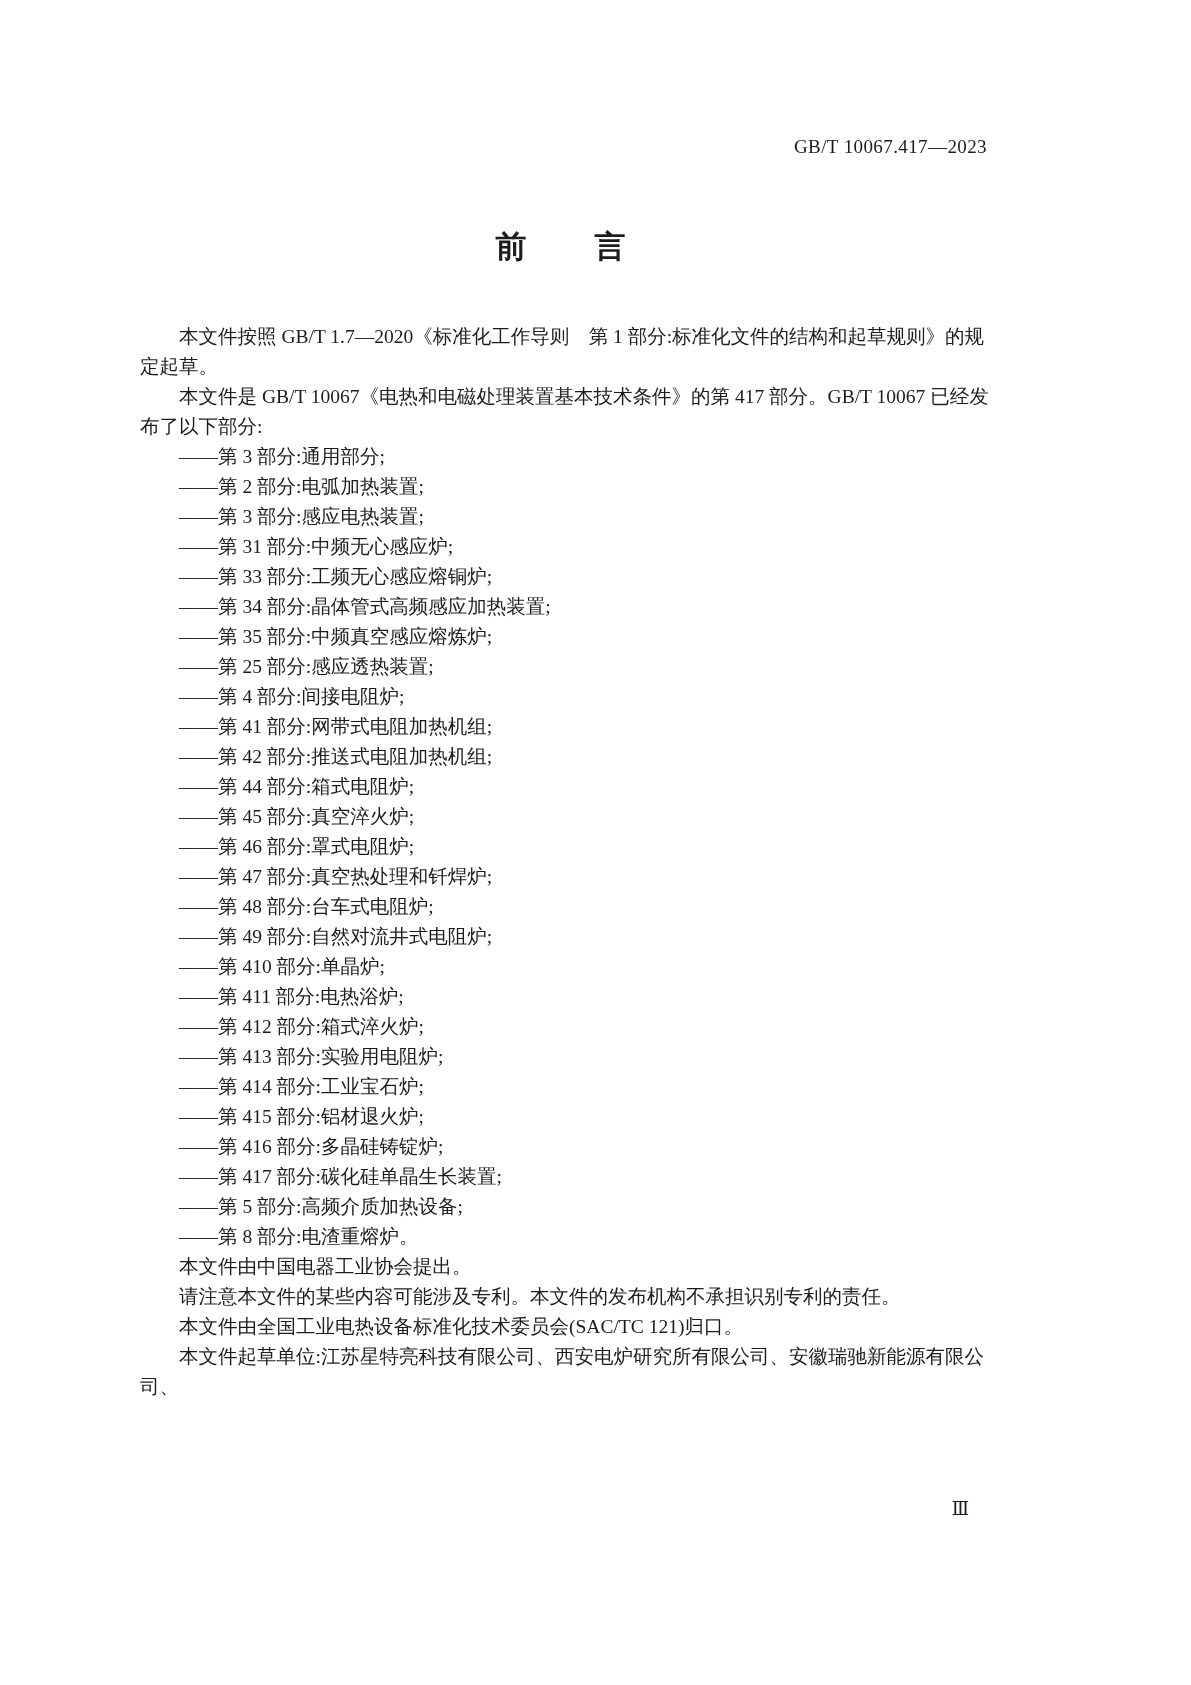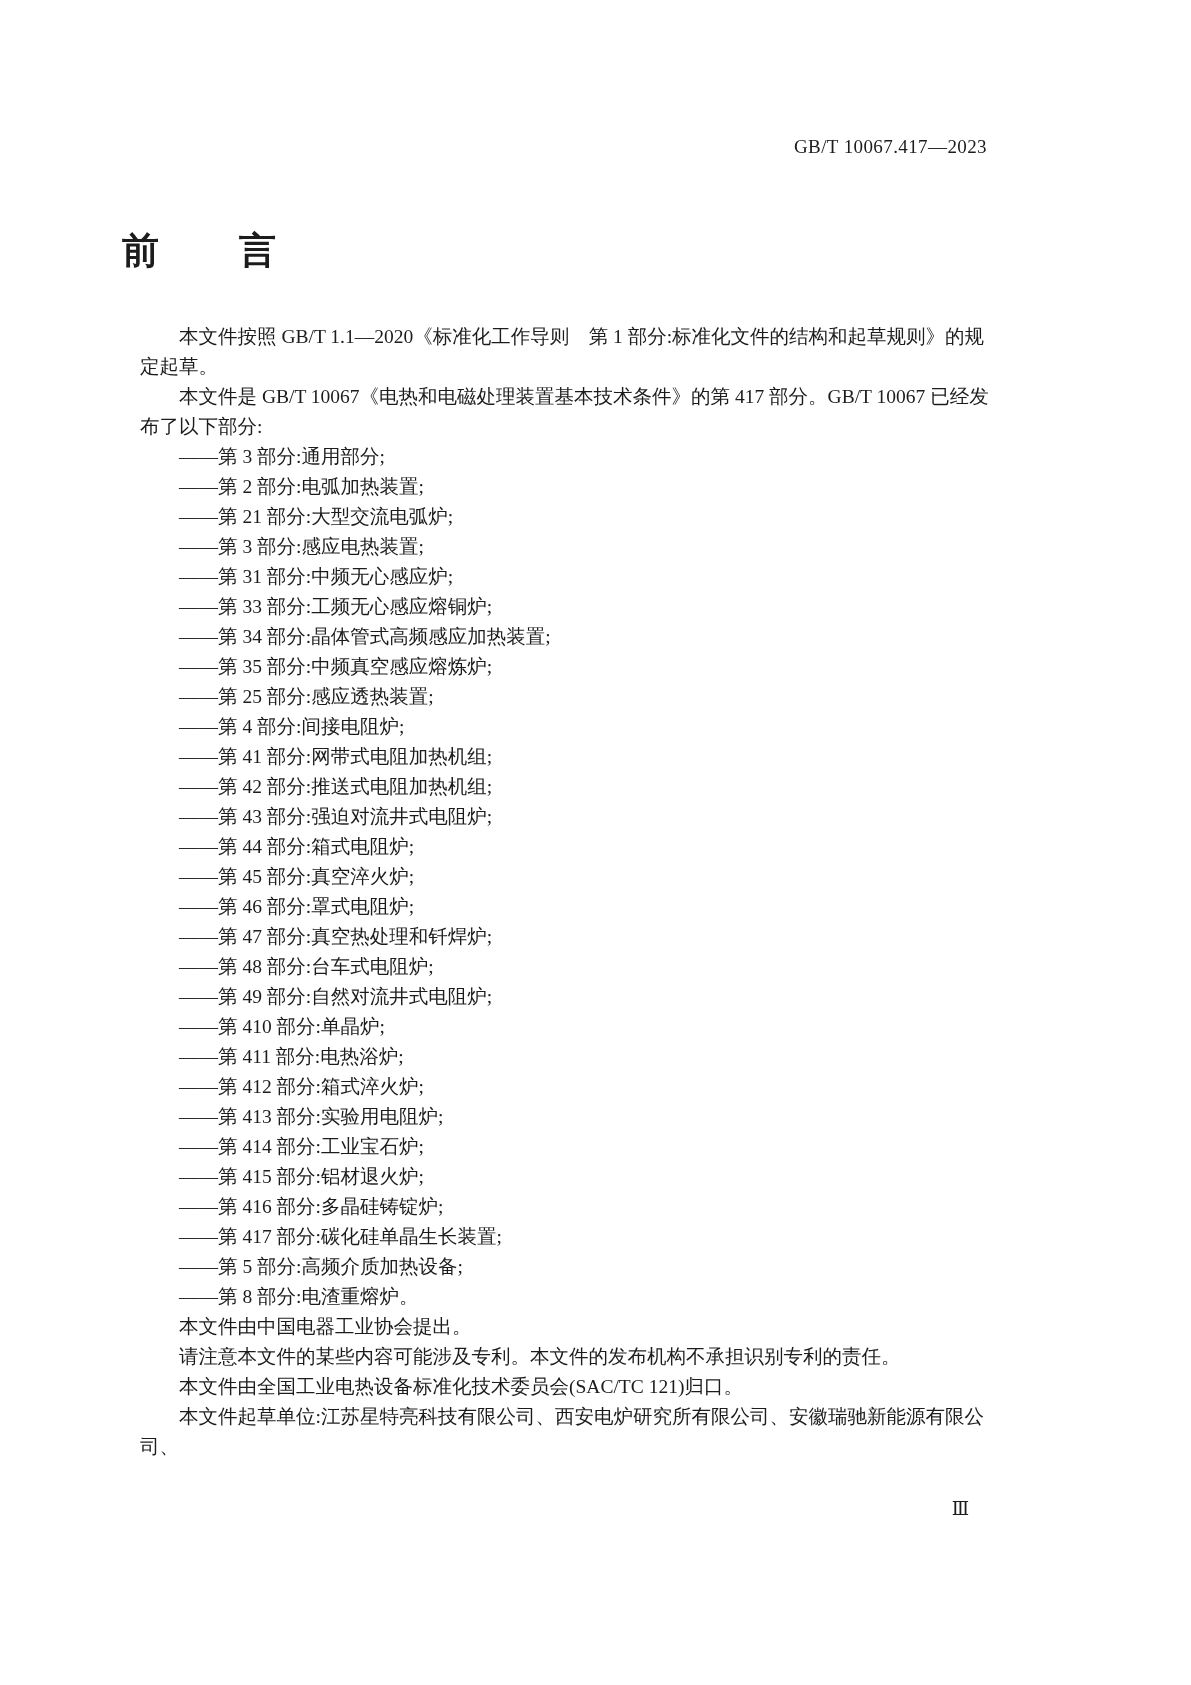--- a/index.html
+++ b/index.html
@@ -18,23 +18,24 @@
     position: absolute;
     top: 136px;
     right: 204px;
     font-size: 19px;
     letter-spacing: 0.4px;
     white-space: nowrap;
   }
   .doc-title {
     position: absolute;
     top: 226px;
-    left: 122px;
+    left: 136px;
     width: 851px;
-    font-size: 37px;
+    text-align: center;
+    font-size: 31px;
     font-weight: 700;
     letter-spacing: 2px;
   }
   .doc-body {
     position: absolute;
     top: 322px;
     left: 140px;
     width: 851px;
     font-size: 19.5px;
     line-height: 30px;
@@ -58,38 +59,36 @@
 <body>
 
 <div class="page">
 
   <div class="doc-number">GB/T 10067.417—2023</div>
 
   <div class="doc-title">前　　言</div>
 
   <div class="doc-body">
 
-    <p class="para">本文件按照 GB/T 1.1—2020《标准化工作导则　第 1 部分:标准化文件的结构和起草规则》的规定起草。</p>
+    <p class="para">本文件按照 GB/T 1.7—2020《标准化工作导则　第 1 部分:标准化文件的结构和起草规则》的规定起草。</p>
 
     <p class="para">本文件是 GB/T 10067《电热和电磁处理装置基本技术条件》的第 417 部分。GB/T 10067 已经发布了以下部分:</p>
 
     <div>
         <div class="part-item">——第 3 部分:通用部分;</div>
         <div class="part-item">——第 2 部分:电弧加热装置;</div>
-        <div class="part-item">——第 21 部分:大型交流电弧炉;</div>
         <div class="part-item">——第 3 部分:感应电热装置;</div>
         <div class="part-item">——第 31 部分:中频无心感应炉;</div>
         <div class="part-item">——第 33 部分:工频无心感应熔铜炉;</div>
         <div class="part-item">——第 34 部分:晶体管式高频感应加热装置;</div>
         <div class="part-item">——第 35 部分:中频真空感应熔炼炉;</div>
         <div class="part-item">——第 25 部分:感应透热装置;</div>
         <div class="part-item">——第 4 部分:间接电阻炉;</div>
         <div class="part-item">——第 41 部分:网带式电阻加热机组;</div>
         <div class="part-item">——第 42 部分:推送式电阻加热机组;</div>
-        <div class="part-item">——第 43 部分:强迫对流井式电阻炉;</div>
         <div class="part-item">——第 44 部分:箱式电阻炉;</div>
         <div class="part-item">——第 45 部分:真空淬火炉;</div>
         <div class="part-item">——第 46 部分:罩式电阻炉;</div>
         <div class="part-item">——第 47 部分:真空热处理和钎焊炉;</div>
         <div class="part-item">——第 48 部分:台车式电阻炉;</div>
         <div class="part-item">——第 49 部分:自然对流井式电阻炉;</div>
         <div class="part-item">——第 410 部分:单晶炉;</div>
         <div class="part-item">——第 411 部分:电热浴炉;</div>
         <div class="part-item">——第 412 部分:箱式淬火炉;</div>
         <div class="part-item">——第 413 部分:实验用电阻炉;</div>

